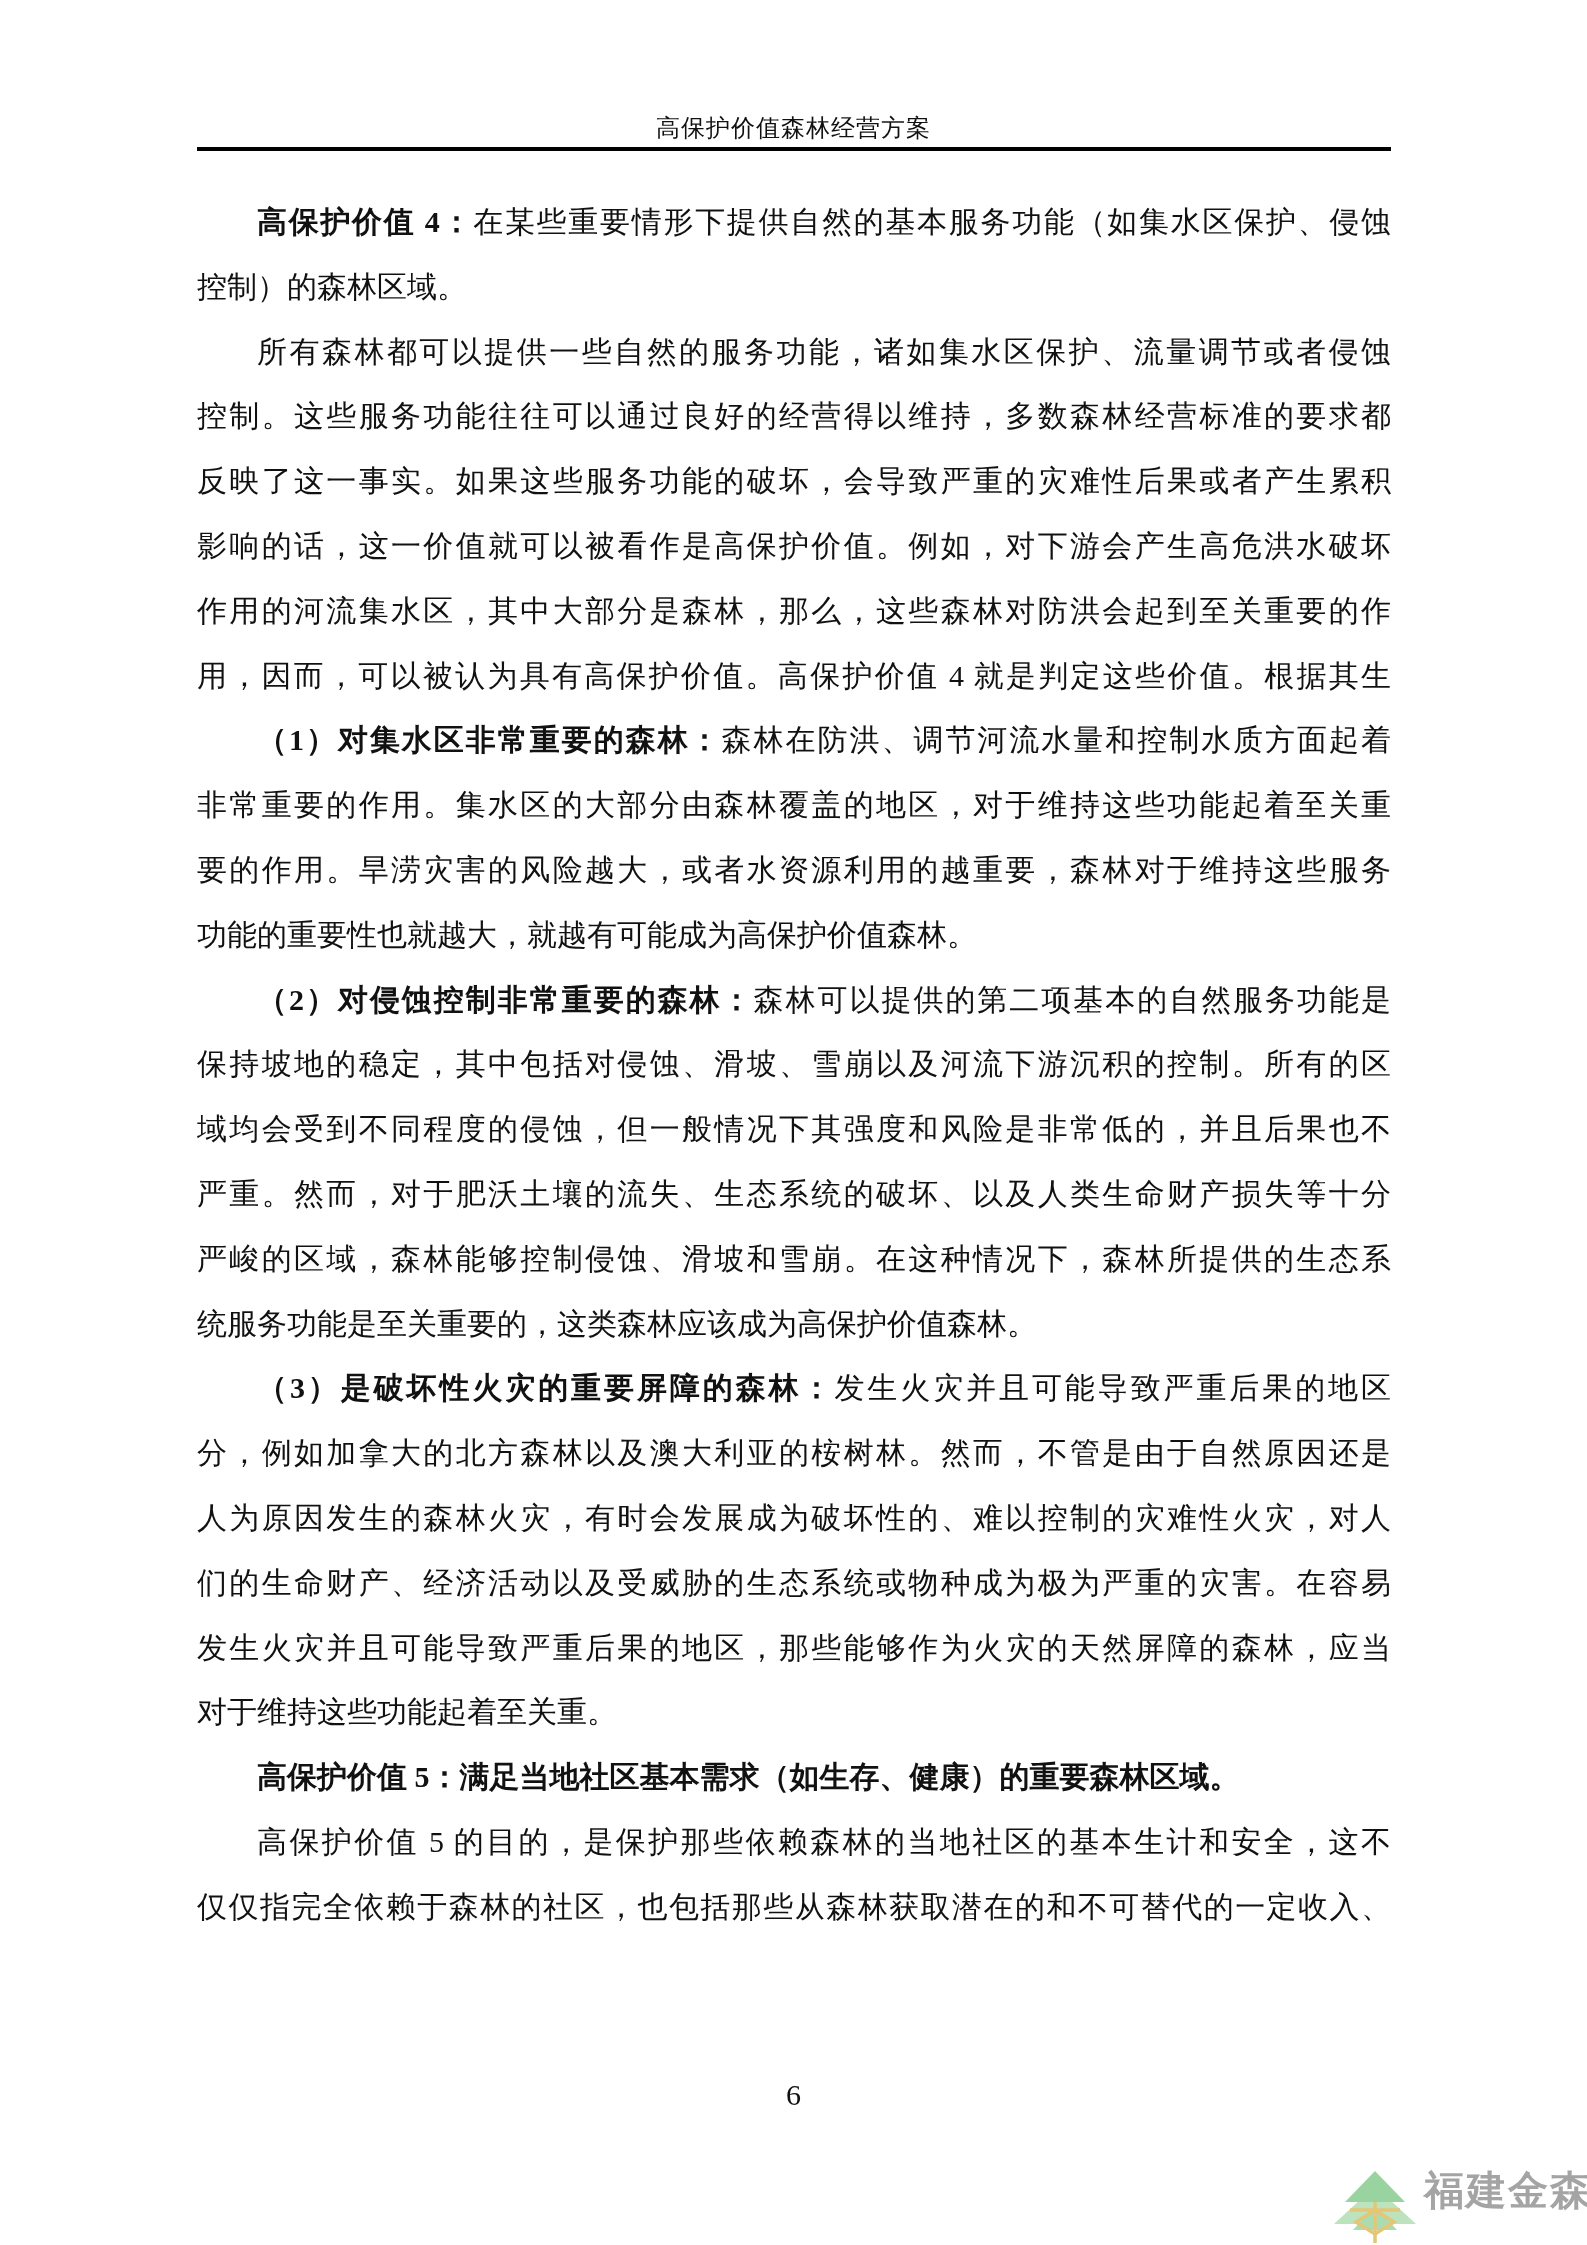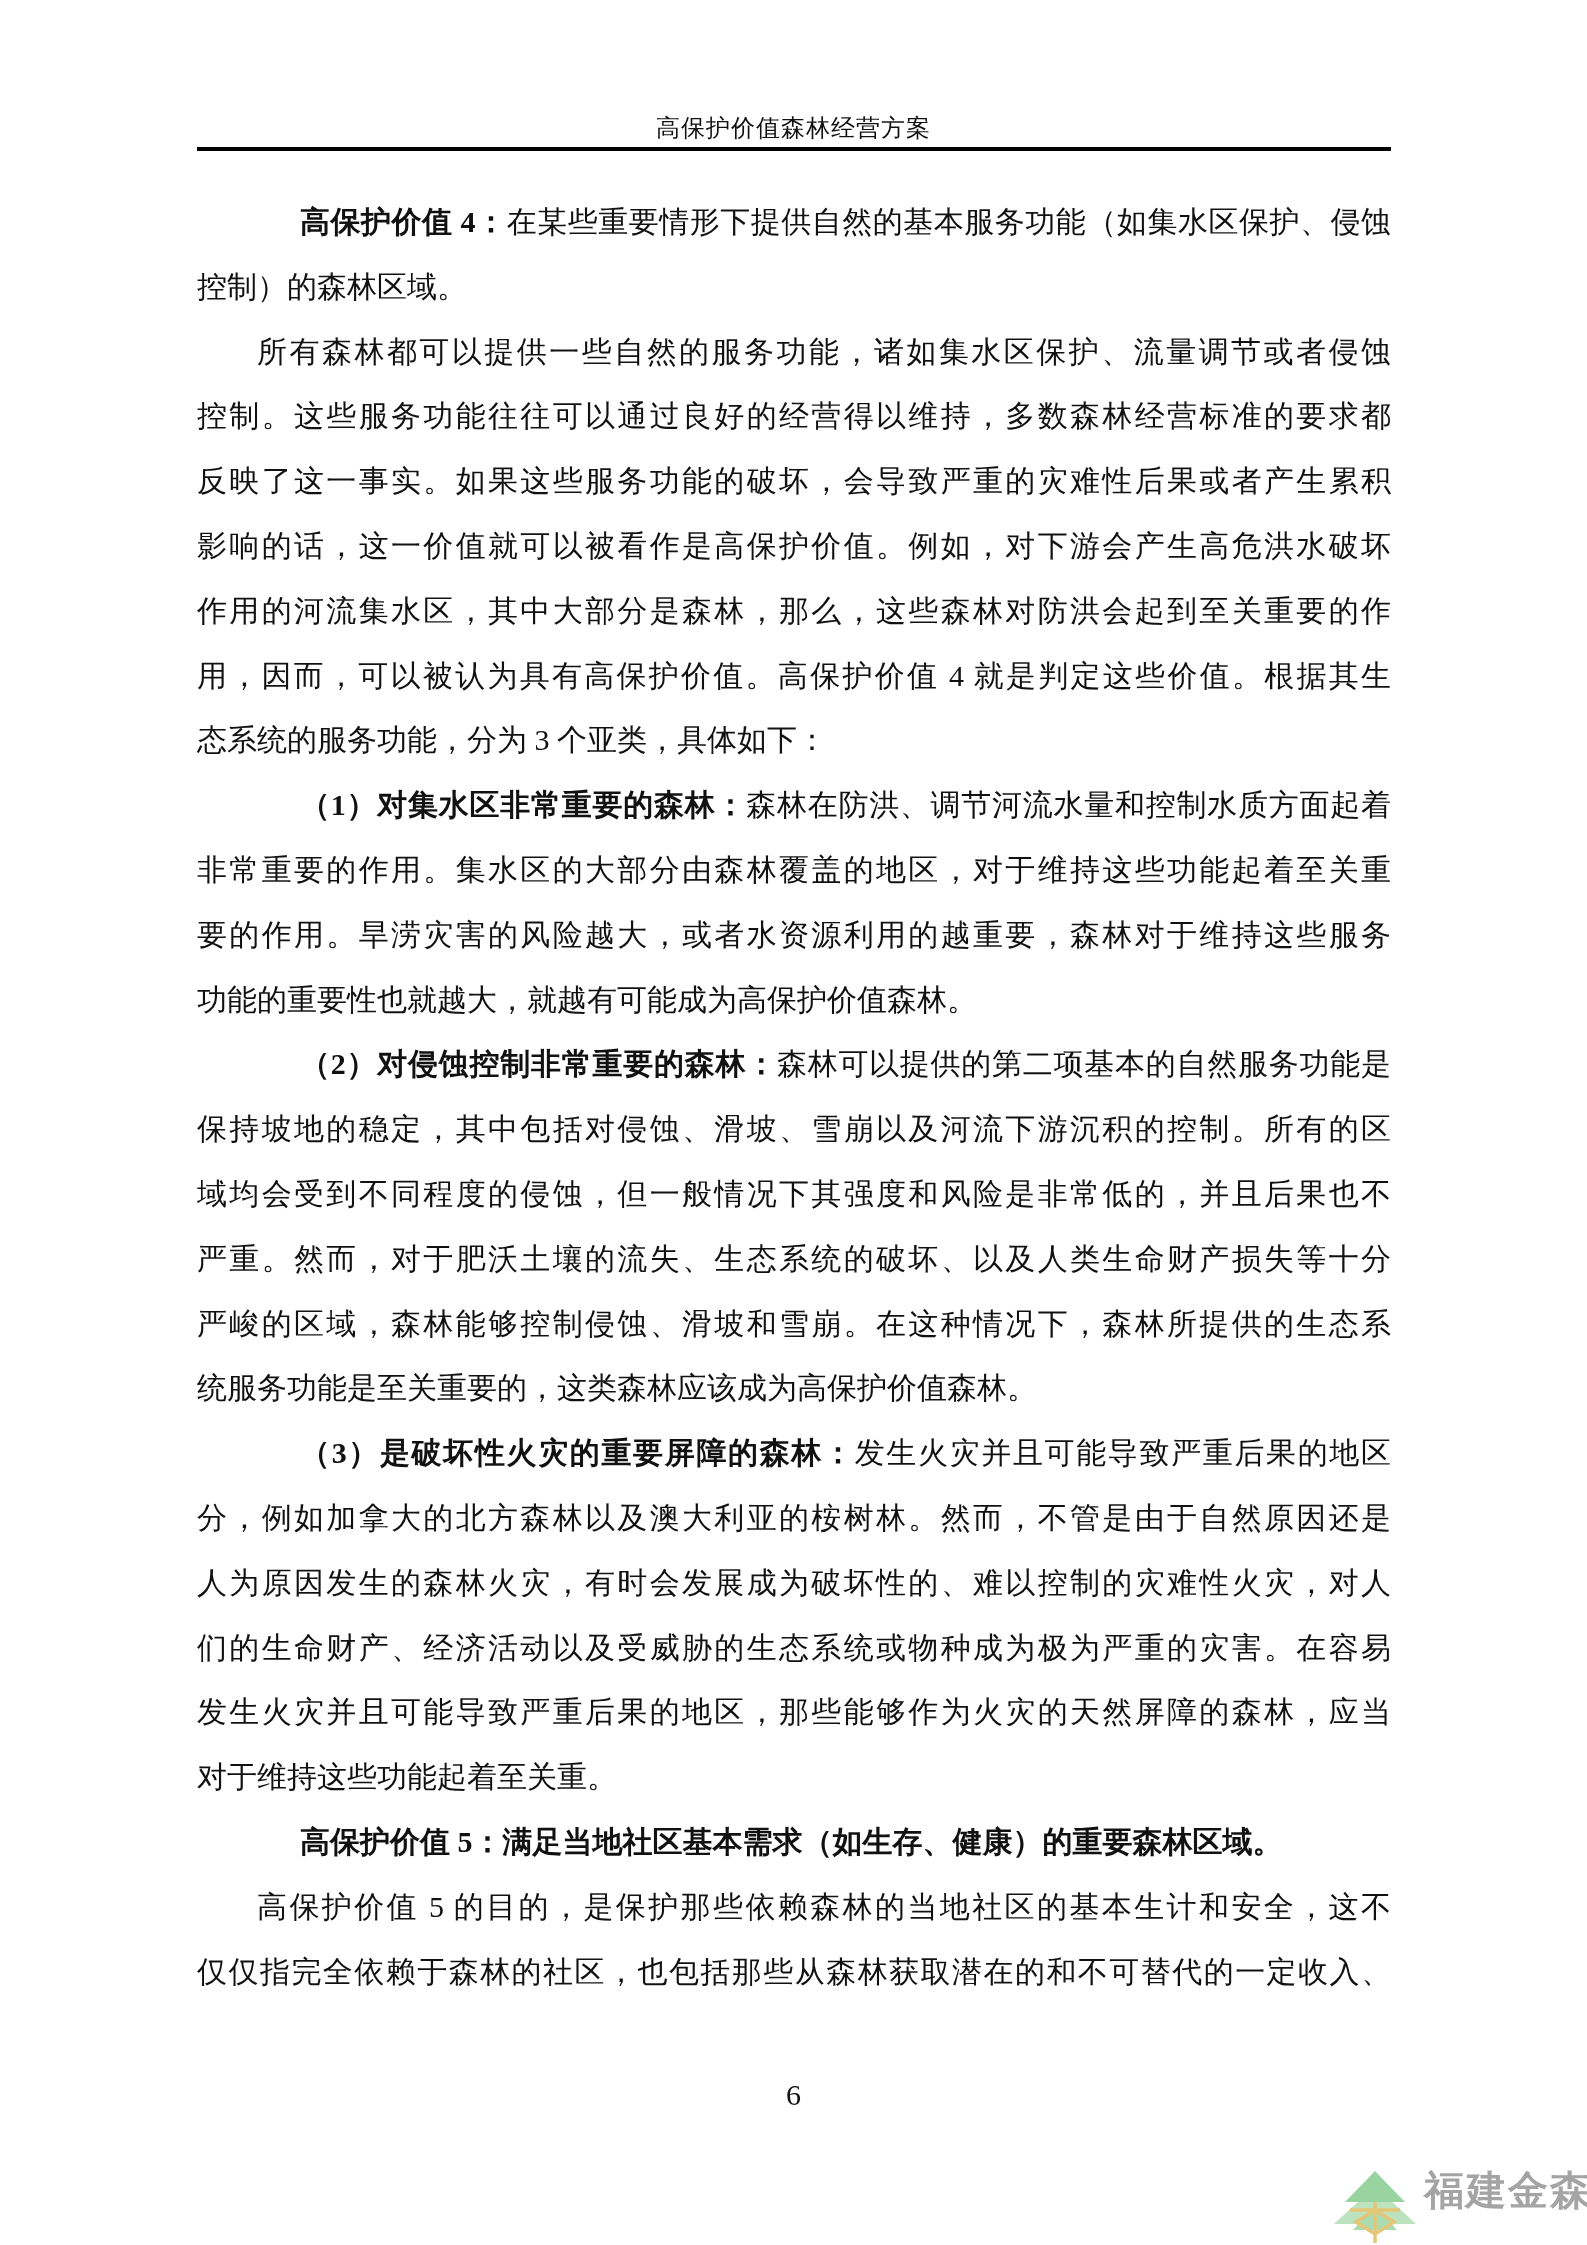--- a/index.html
+++ b/index.html
@@ -28,21 +28,21 @@
 
   
   .doc-body {
     position:absolute; top:190px; left:197px; width:1194px;
     font-size:30px;
     line-height:64.8px;
   }
   .line { width:100%; }
   .j { text-align:justify; text-align-last:justify; }
   .ind { text-indent:60px; }
-  .b { font-weight:bold;margin-left:43px; }
+  .b { font-weight:bold; }
 
   
   .page-number {
     position:absolute; top:2078px; left:0; width:100%;
     text-align:center; font-size:30px; color:#111;
   }
   .logo {
     position:absolute; top:2170px; left:1332px;
     width:252px; height:74px;
     display:flex; align-items:flex-start;
@@ -70,21 +70,20 @@
 
   <div class="doc-body">
     <div class="line j ind"><span class="b">高保护价值 4：</span><span>在某些重要情形下提供自然的基本服务功能（如集水区保护、侵蚀</span></div>
     <div class="line">控制）的森林区域。</div>
     <div class="line j ind">所有森林都可以提供一些自然的服务功能，诸如集水区保护、流量调节或者侵蚀</div>
     <div class="line j">控制。这些服务功能往往可以通过良好的经营得以维持，多数森林经营标准的要求都</div>
     <div class="line j">反映了这一事实。如果这些服务功能的破坏，会导致严重的灾难性后果或者产生累积</div>
     <div class="line j">影响的话，这一价值就可以被看作是高保护价值。例如，对下游会产生高危洪水破坏</div>
     <div class="line j">作用的河流集水区，其中大部分是森林，那么，这些森林对防洪会起到至关重要的作</div>
     <div class="line j">用，因而，可以被认为具有高保护价值。高保护价值 4 就是判定这些价值。根据其生</div>
-    <div class="line">态系统的服务功能，分为 3 个亚类，具体如下：</div>
     <div class="line j ind"><span class="b">（1）对集水区非常重要的森林：</span><span>森林在防洪、调节河流水量和控制水质方面起着</span></div>
     <div class="line j">非常重要的作用。集水区的大部分由森林覆盖的地区，对于维持这些功能起着至关重</div>
     <div class="line j">要的作用。旱涝灾害的风险越大，或者水资源利用的越重要，森林对于维持这些服务</div>
     <div class="line">功能的重要性也就越大，就越有可能成为高保护价值森林。</div>
     <div class="line j ind"><span class="b">（2）对侵蚀控制非常重要的森林：</span><span>森林可以提供的第二项基本的自然服务功能是</span></div>
     <div class="line j">保持坡地的稳定，其中包括对侵蚀、滑坡、雪崩以及河流下游沉积的控制。所有的区</div>
     <div class="line j">域均会受到不同程度的侵蚀，但一般情况下其强度和风险是非常低的，并且后果也不</div>
     <div class="line j">严重。然而，对于肥沃土壤的流失、生态系统的破坏、以及人类生命财产损失等十分</div>
     <div class="line j">严峻的区域，森林能够控制侵蚀、滑坡和雪崩。在这种情况下，森林所提供的生态系</div>
     <div class="line">统服务功能是至关重要的，这类森林应该成为高保护价值森林。</div>

